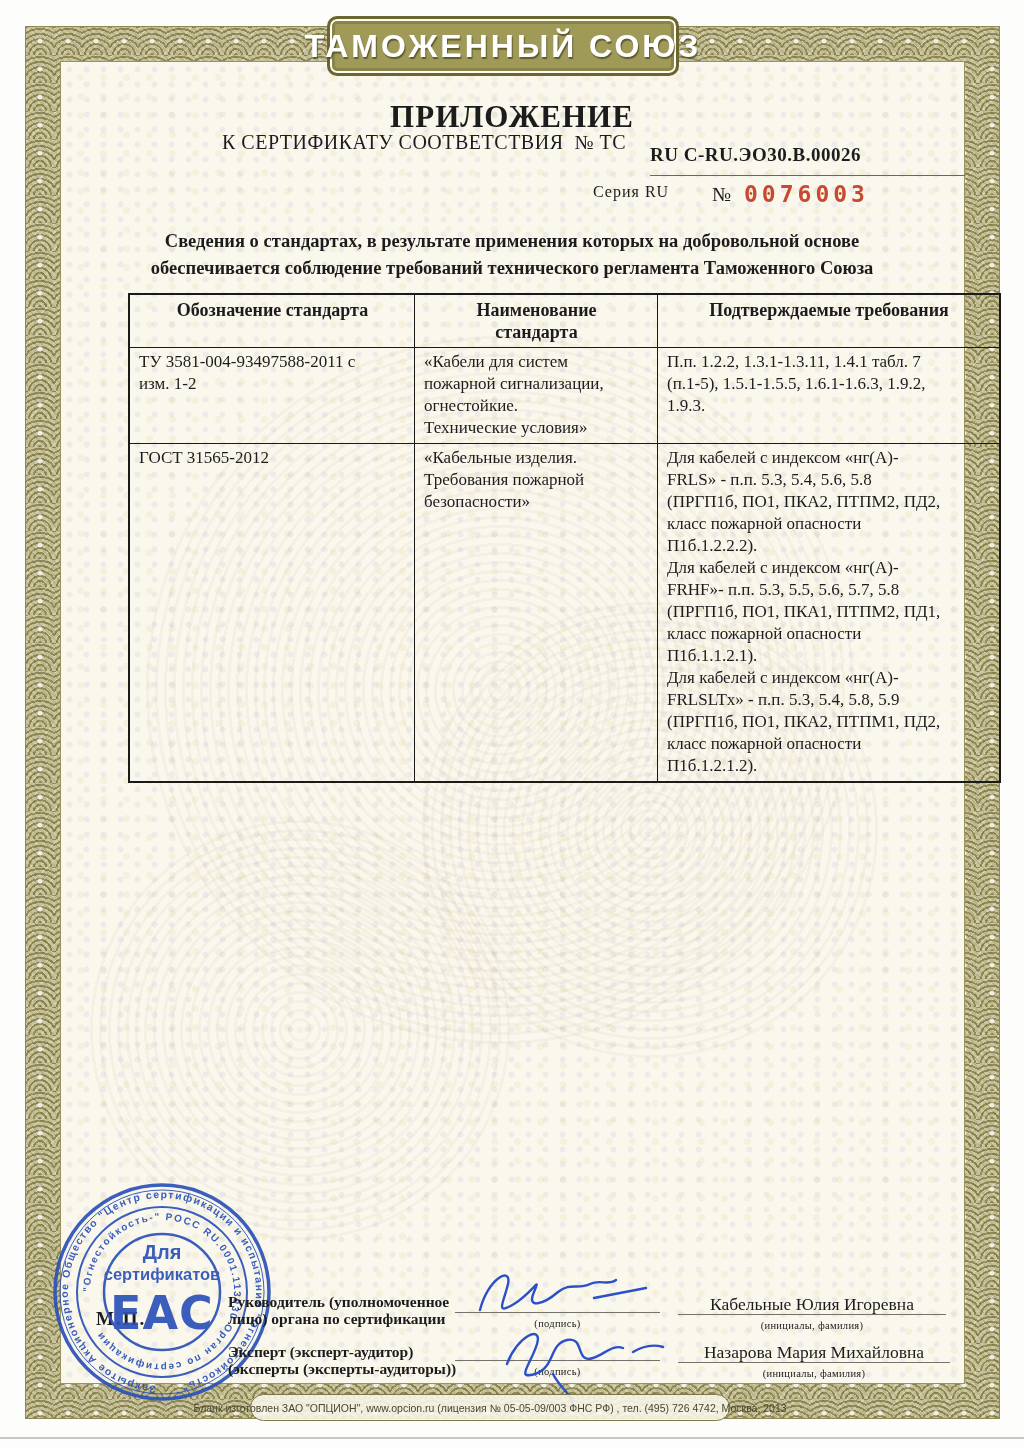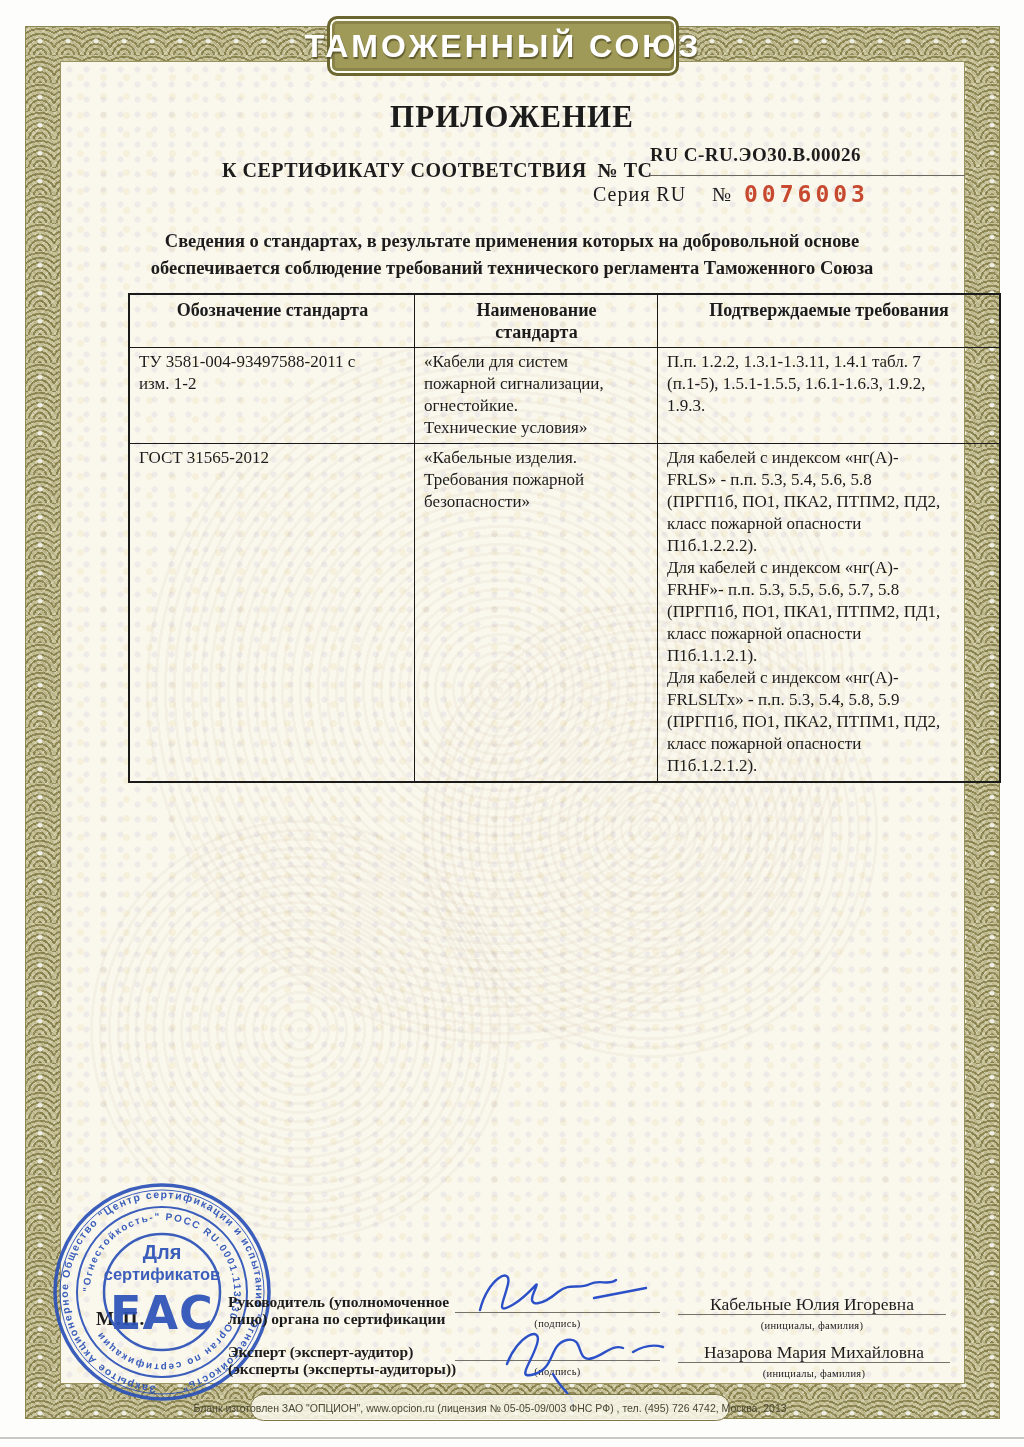--- a/index.html
+++ b/index.html
@@ -28,25 +28,25 @@
   
   .banner{position:absolute;left:327px;top:16px;width:346px;height:54px;
         background:#a09a58;border:3px solid #6b6630;border-radius:10px;
         box-shadow:inset 0 0 0 2px #fdfdf2, inset 0 0 0 5px #8a844a;
         display:flex;align-items:center;justify-content:center;}
   .banner span{font-family:"Liberation Sans", sans-serif;font-weight:bold;font-size:32px;
         color:#fff;letter-spacing:3px;text-shadow:1px 2px 1px rgba(80,75,35,0.8);white-space:nowrap;}
   
   .title{position:absolute;left:0;top:99px;width:1024px;text-align:center;
         font-size:31px;font-weight:bold;letter-spacing:1px;}
-  .cert-label{position:absolute;left:222px;top:159px;font-size:20px;font-weight:bold;letter-spacing:0.5px;white-space:pre;}
+  .cert-label{position:absolute;left:222px;top:131px;font-size:20px;font-weight:normal;letter-spacing:0.5px;white-space:pre;}
   .cert-number{position:absolute;left:650px;top:144px;width:310px;text-align:left;
         font-size:19px;font-weight:bold;letter-spacing:0.5px;}
   .cert-underline{position:absolute;left:650px;top:175px;width:315px;height:1px;background:#6a675f;}
-  .series-label{position:absolute;left:593px;top:183px;font-size:20px;letter-spacing:1px;}
+  .series-label{position:absolute;left:593px;top:183px;font-size:16px;letter-spacing:1px;}
   .series-no{position:absolute;left:712px;top:183px;font-size:20px;}
   .series-number{position:absolute;left:744px;top:181px;font-family:"DejaVu Sans Mono", monospace;
         font-weight:bold;font-size:23px;letter-spacing:4px;}
   .intro{position:absolute;left:60px;top:228px;width:904px;text-align:center;
         font-size:18.5px;font-weight:bold;line-height:27px;white-space:pre-line;}
   
   table.std{position:absolute;left:128px;top:293px;width:816px;border-collapse:collapse;
         border:2px solid #1a1a1a;table-layout:fixed;}
   table.std th, table.std td{border:1.5px solid #1a1a1a;vertical-align:top;
         font-size:17px;line-height:22px;padding:3px 8px 4px 9px;white-space:pre-line;font-family:Liberation Serif, serif;}

